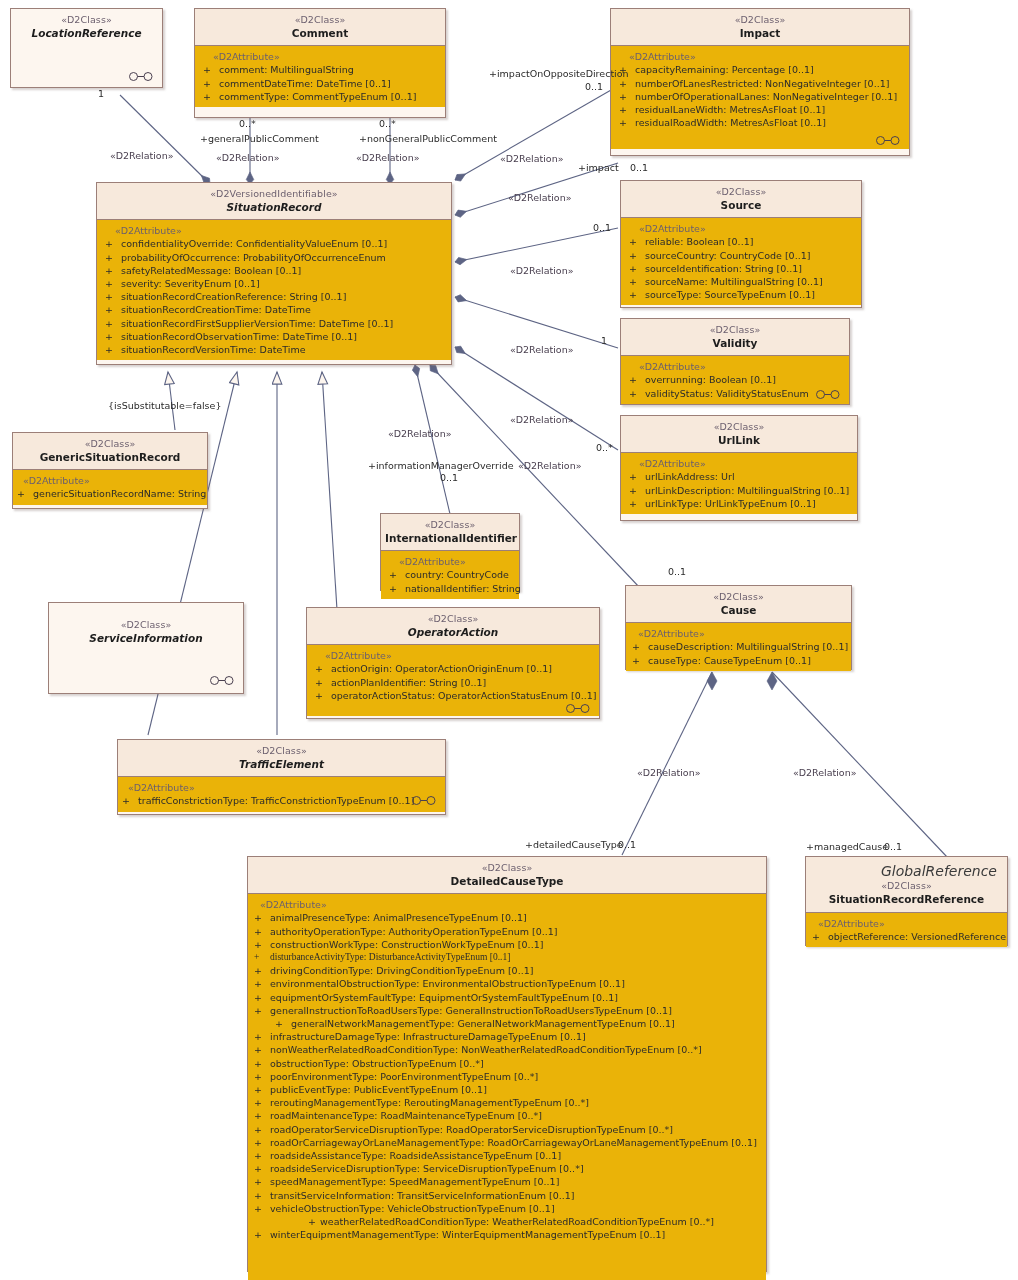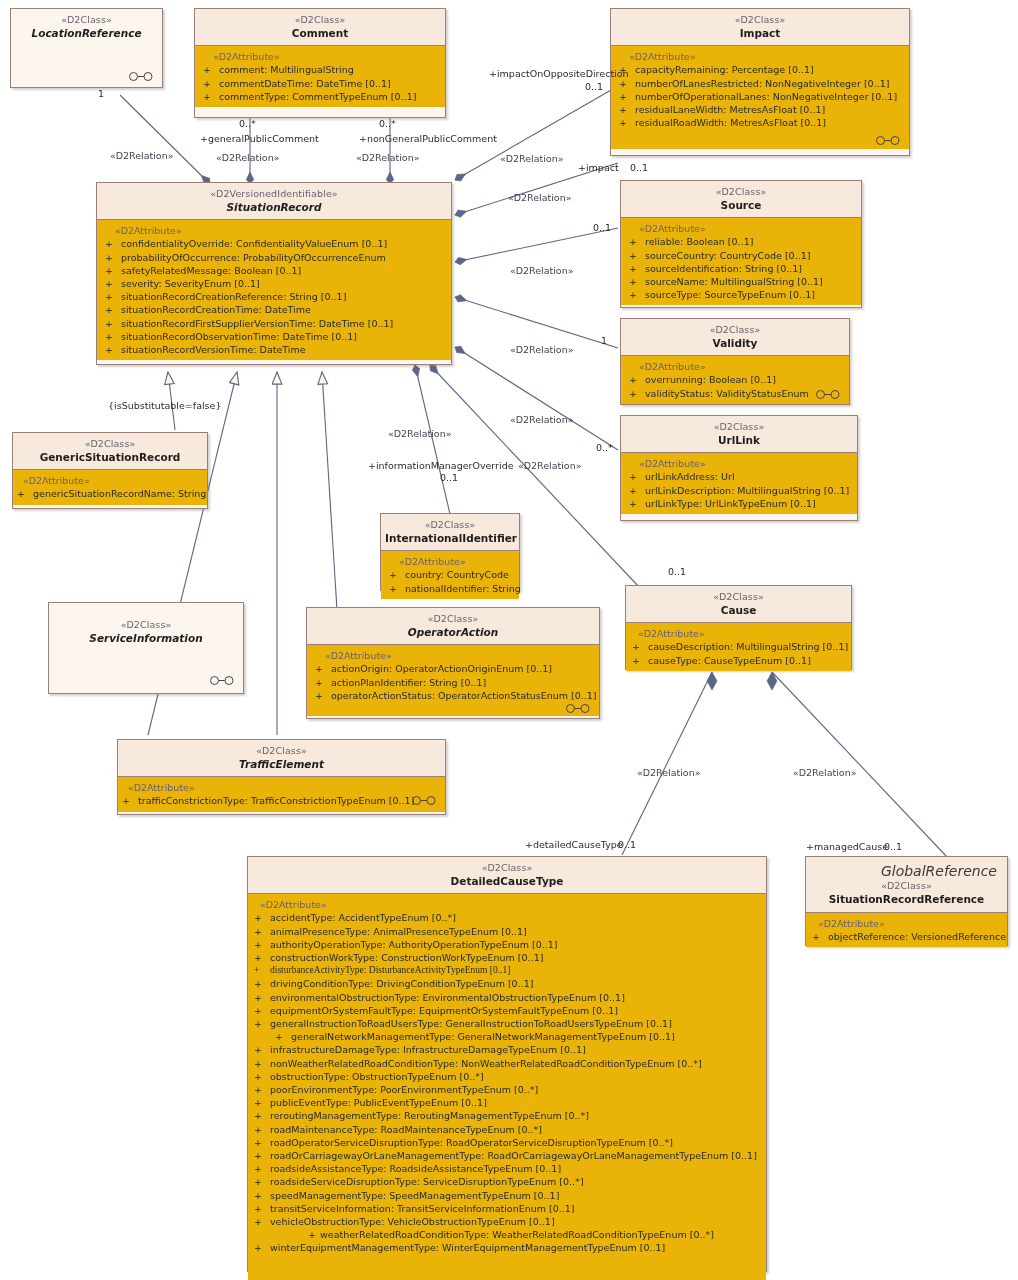--- a/index.html
+++ b/index.html
@@ -349,21 +349,20 @@
     </div>
   </div>
 
   <div class="uml" style="left:247px; top:856px; width:520px; height:416px;">
     <div class="hdr">
       <div class="stereo">«D2Class»</div>
       <div class="cname">DetailedCauseType</div>
     </div>
     <div class="body" style="height:377px;">
       <div class="attr-stereo" style="padding-left:10px;">«D2Attribute»</div>
-      <div class="attr" style="padding-left:4px;"><span class="vis">+</span><span>accidentType: AccidentTypeEnum [0..*]</span></div>
       <div class="attr" style="padding-left:4px;"><span class="vis">+</span><span>animalPresenceType: AnimalPresenceTypeEnum [0..1]</span></div>
       <div class="attr" style="padding-left:4px;"><span class="vis">+</span><span>authorityOperationType: AuthorityOperationTypeEnum [0..1]</span></div>
       <div class="attr" style="padding-left:4px;"><span class="vis">+</span><span>constructionWorkType: ConstructionWorkTypeEnum [0..1]</span></div>
       <div class="attr" style="padding-left:4px;font-family:Liberation Serif, serif;"><span class="vis">+</span><span>disturbanceActivityType: DisturbanceActivityTypeEnum [0..1]</span></div>
       <div class="attr" style="padding-left:4px;"><span class="vis">+</span><span>drivingConditionType: DrivingConditionTypeEnum [0..1]</span></div>
       <div class="attr" style="padding-left:4px;"><span class="vis">+</span><span>environmentalObstructionType: EnvironmentalObstructionTypeEnum [0..1]</span></div>
       <div class="attr" style="padding-left:4px;"><span class="vis">+</span><span>equipmentOrSystemFaultType: EquipmentOrSystemFaultTypeEnum [0..1]</span></div>
       <div class="attr" style="padding-left:4px;"><span class="vis">+</span><span>generalInstructionToRoadUsersType: GeneralInstructionToRoadUsersTypeEnum [0..1]</span></div>
       <div class="attr" style="padding-left:4px;margin-left:21px;"><span class="vis">+</span><span>generalNetworkManagementType: GeneralNetworkManagementTypeEnum [0..1]</span></div>
       <div class="attr" style="padding-left:4px;"><span class="vis">+</span><span>infrastructureDamageType: InfrastructureDamageTypeEnum [0..1]</span></div>

